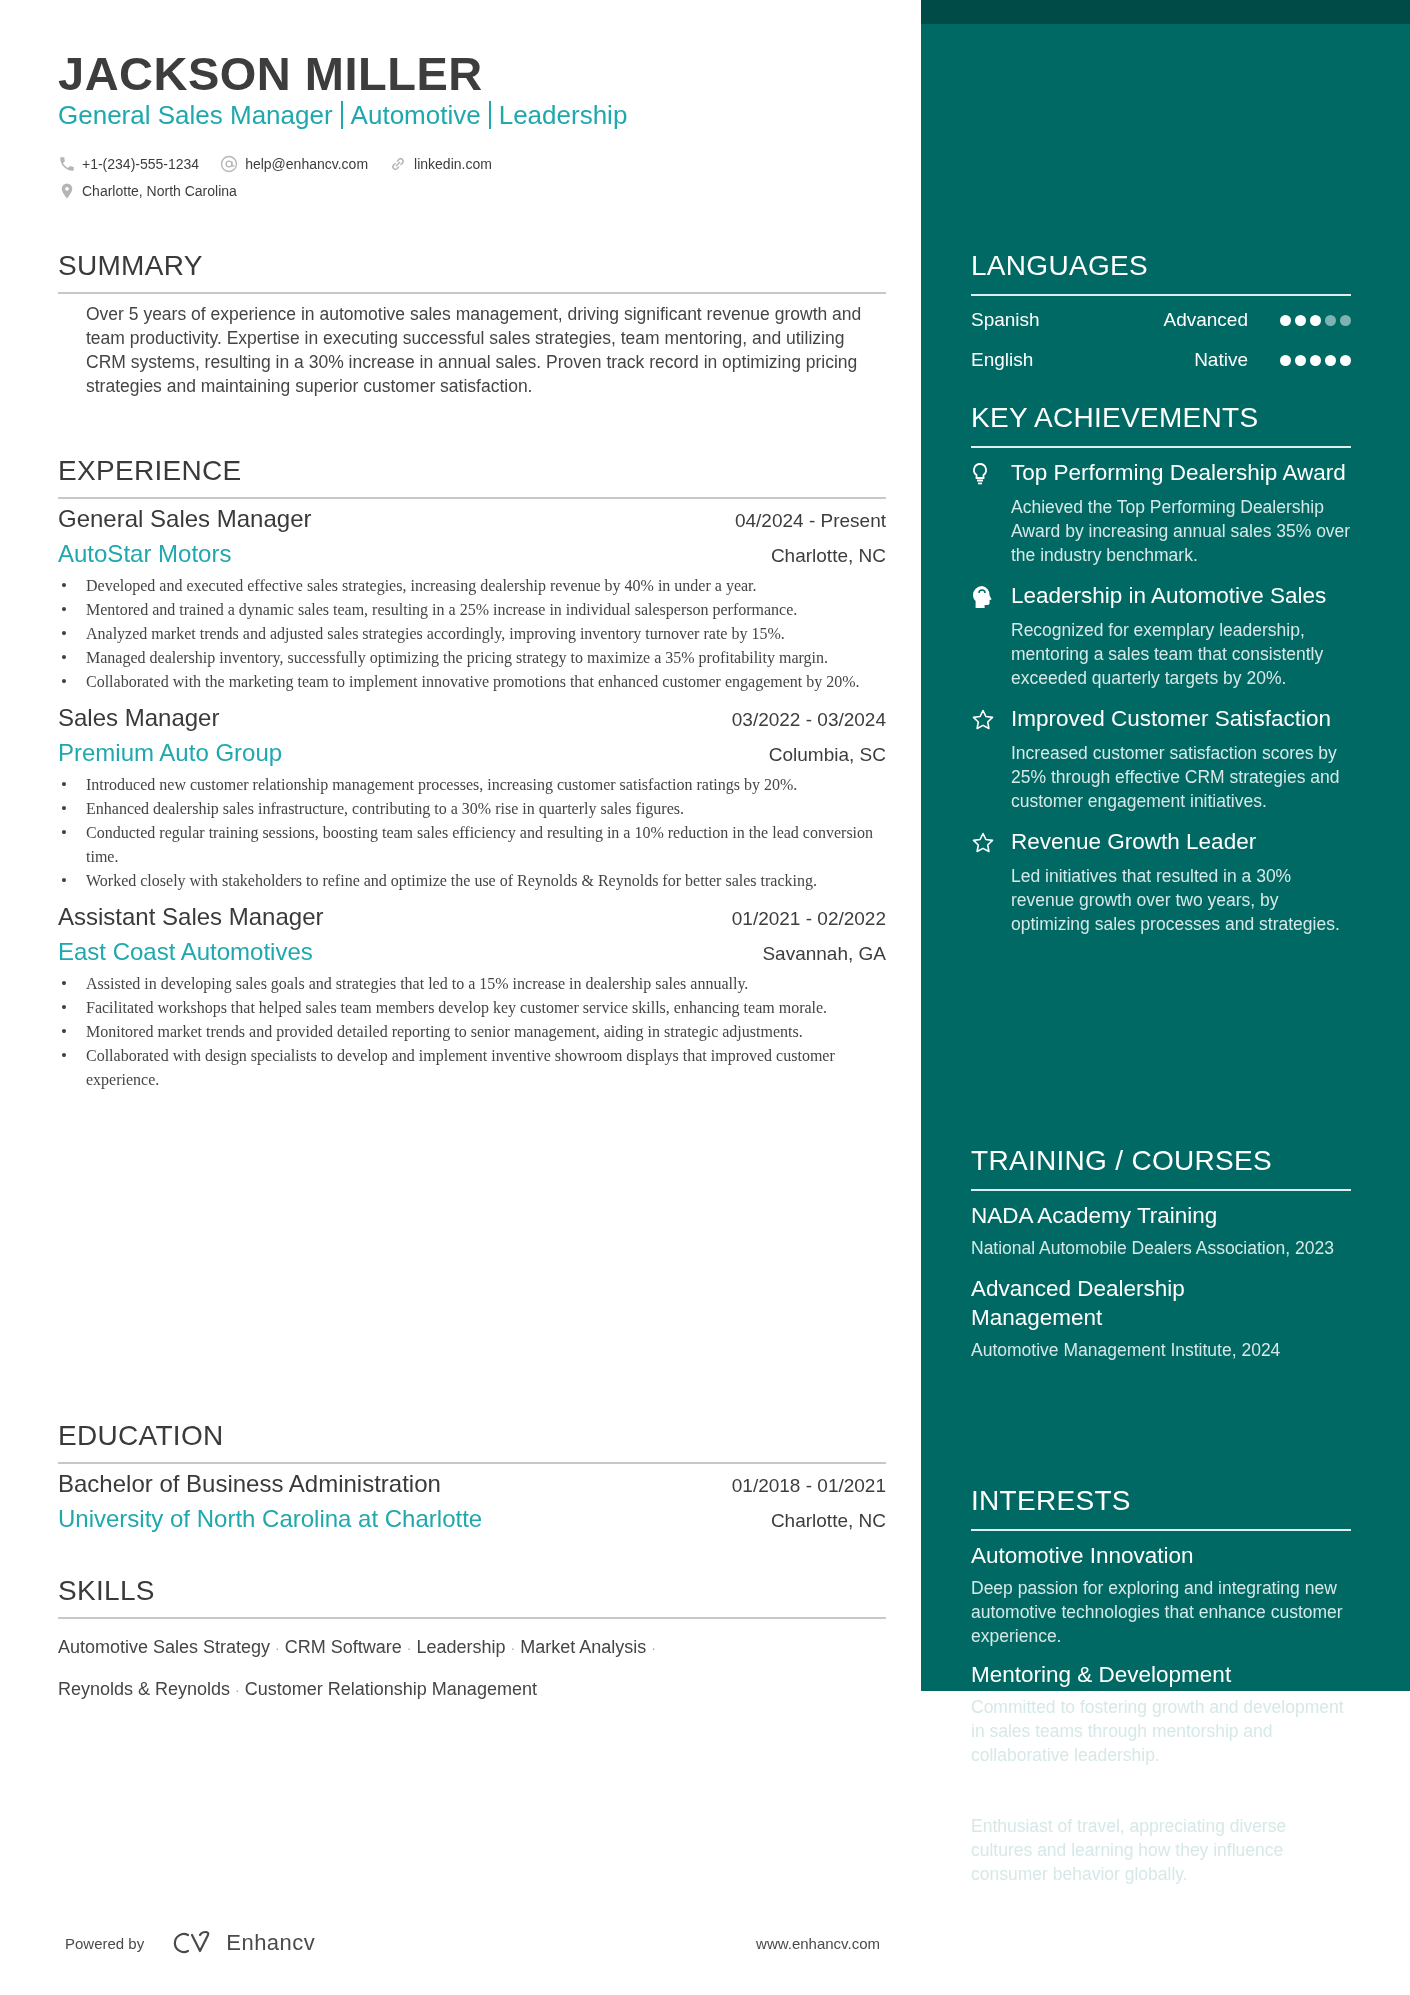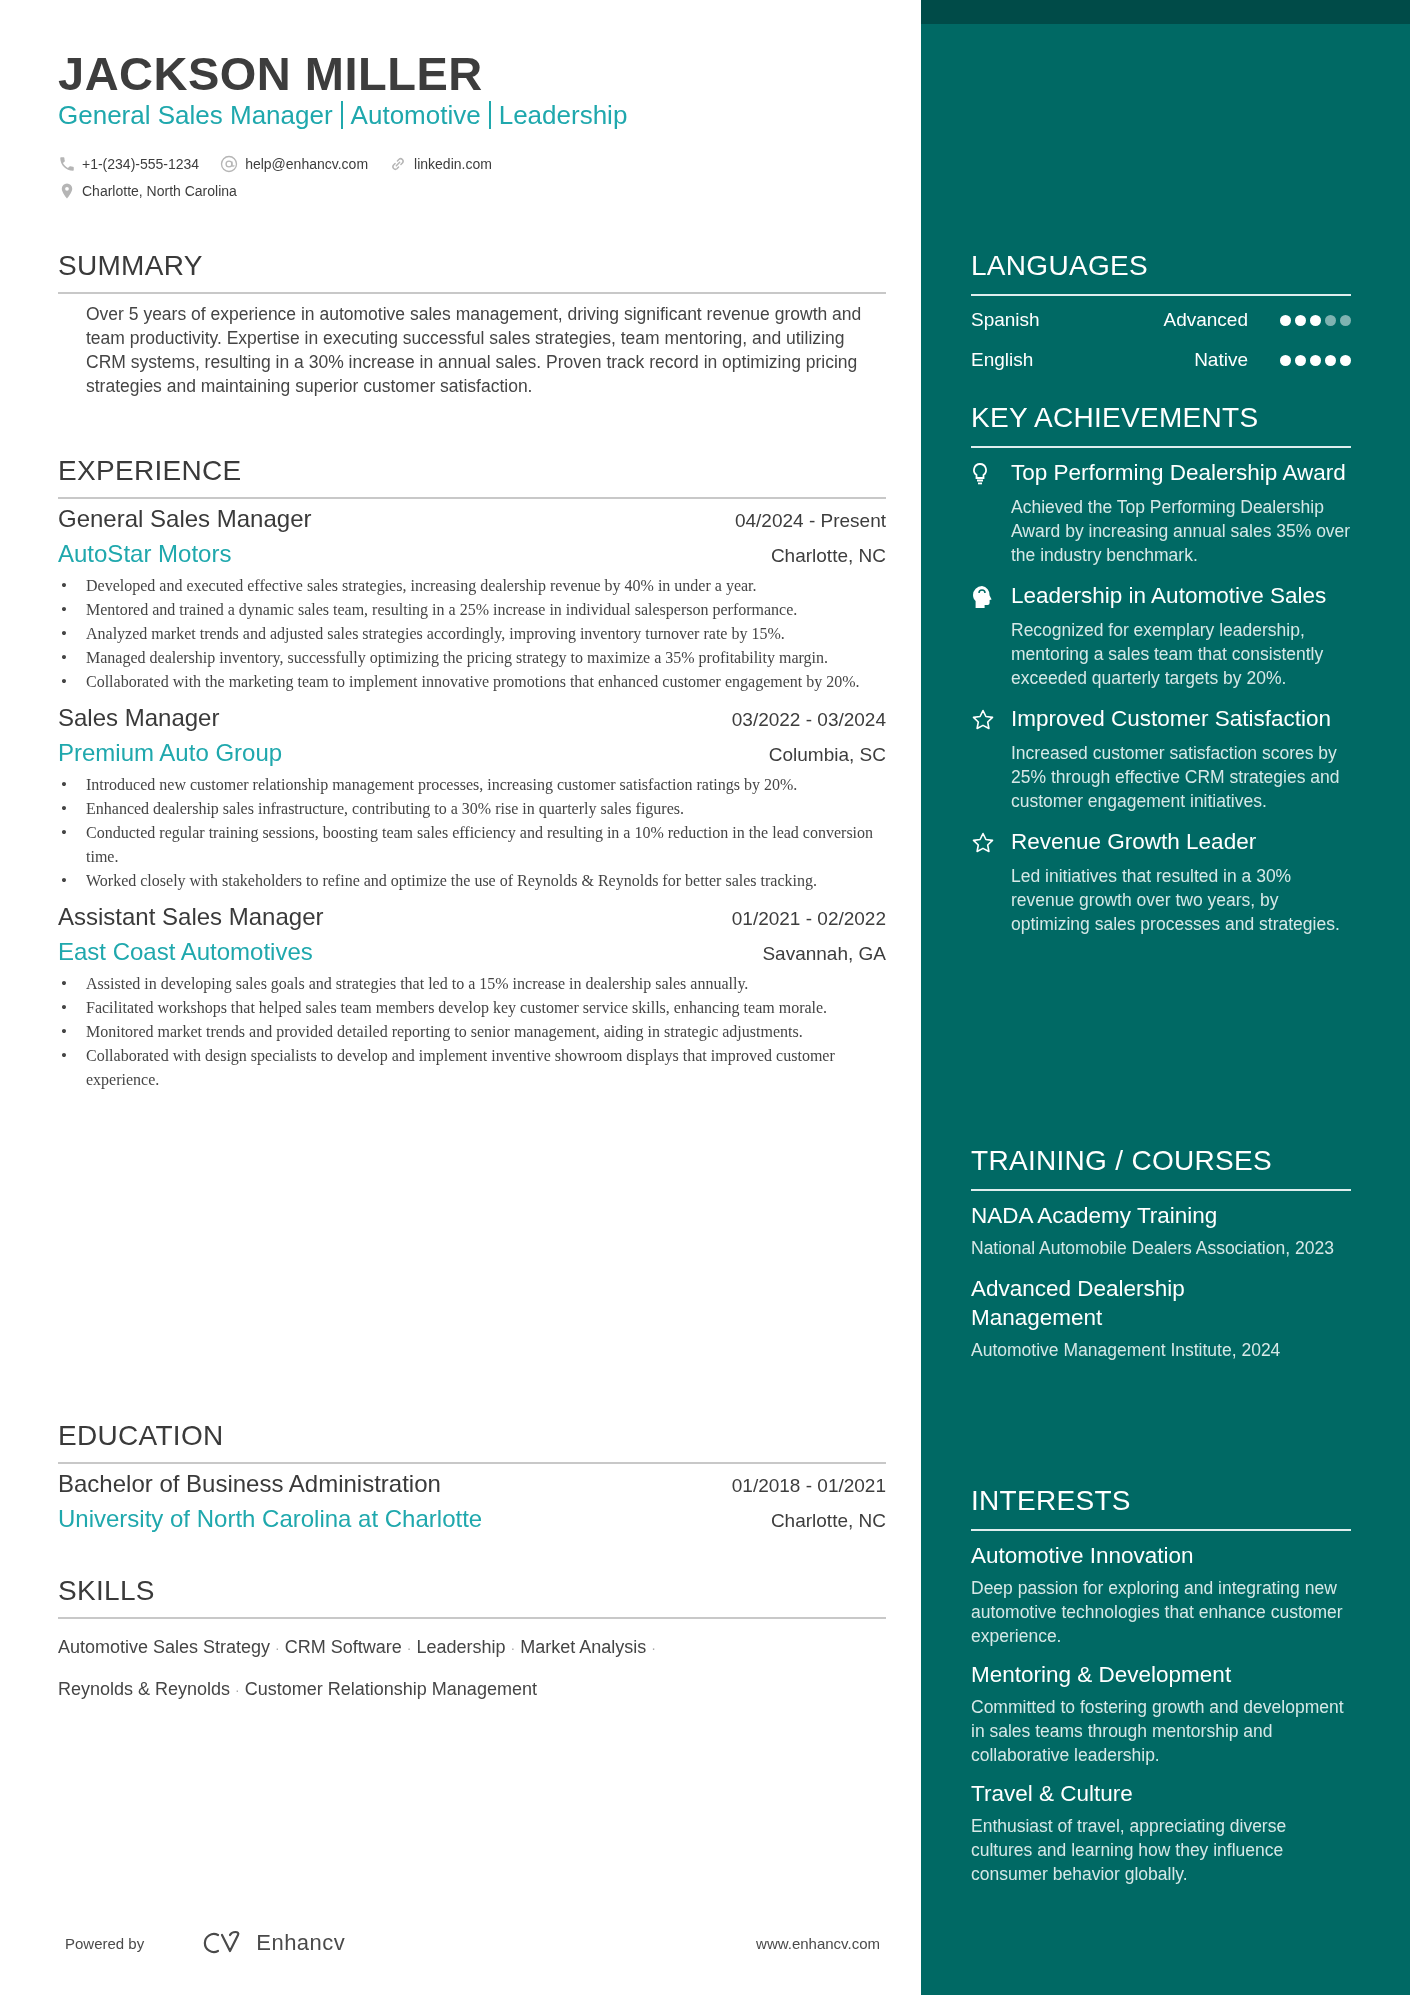--- a/index.html
+++ b/index.html
@@ -1,20 +1,20 @@
 <!DOCTYPE html>
 <html><head>
 <meta charset="utf-8">
 <style>
   * { box-sizing: border-box; margin: 0; padding: 0; }
   html, body { width: 1410px; height: 1995px; background: #ffffff; }
   body { position: relative; font-family: "Liberation Sans", "DejaVu Sans", sans-serif; color: #3b3b3b; overflow: hidden; }
 
   .left { position: absolute; left: 0; top: 0; width: 921px; height: 1995px; background: #ffffff; }
-  .right { position: absolute; left: 921px; top: 0; width: 489px; height: 1995px; background: #006964; }
+  .right { position: absolute; left: 921px; top: 0; width: 489px; height: 1691px; background: #006964; }
   .right-strip { position: absolute; left: 0; top: 0; width: 100%; height: 24px; background: #004b48; }
 
   
   .name { position: absolute; left: 58px; top: 46px; font-size: 47px; font-weight: 700; color: #3d3d3d; letter-spacing: 0.5px; }
   .title { position: absolute; left: 58px; top: 100px; font-size: 26px; color: #1fa8ad; white-space: nowrap; }
   .title .sep { display: inline-block; width: 2px; height: 28px; background: #1fa8ad; vertical-align: -5px; margin: 0 8px; }
   .contacts { position: absolute; left: 58px; top: 150px; font-size: 14px; color: #3d3d3d; }
   .contact-row { display: flex; align-items: center; height: 27px; }
   .contact { display: inline-flex; align-items: center; margin-right: 20px; }
   .contact svg { margin-right: 6px; }
@@ -37,21 +37,21 @@
   .bullets { list-style: none; margin-top: 6px; }
   .bullets li { position: relative; padding-left: 28px; font-size: 16px; line-height: 24px; color: #454545; font-family: Liberation Serif, serif; }
   .bullets li::before { content: "•"; position: absolute; left: 3px; top: 0; font-size: 17px; color: #454545; }
 
   .education { position: absolute; left: 58px; top: 1420px; width: 828px; }
   .skills { position: absolute; left: 58px; top: 1575px; width: 828px; }
   .skills-list { margin-top: 8px; font-size: 18px; line-height: 41px; color: #454545; }
   .skills-list .dot { color: #aaaaaa; margin: 0 5px; font-size: 14px; }
 
   .footer { position: absolute; left: 65px; top: 1930px; width: 815px; display: flex; align-items: center; justify-content: space-between; font-size: 15px; color: #4a4a4a; }
-  .footer-left { display: flex; align-items: center; gap: 30px; }
+  .footer-left { display: flex; align-items: center; }
   .footer-left .powered { margin-right: 28px; }
   .brand { display: inline-flex; align-items: center; font-size: 22px; color: #4a4a4a; letter-spacing: 0.5px; }
   .brand svg { margin-right: 8px; }
 
   
   .rsec { position: absolute; left: 50px; width: 380px; color: #ffffff; }
   .rsec .section-title { color: #ffffff; font-size: 28px; }
   .rsec .section-rule { background: #dfeeee; height: 2px; margin-top: 12px; }
   .lang-row { display: flex; align-items: center; height: 40px; font-size: 19px; color: #ffffff; }
   .lang-name { width: 180px; }

